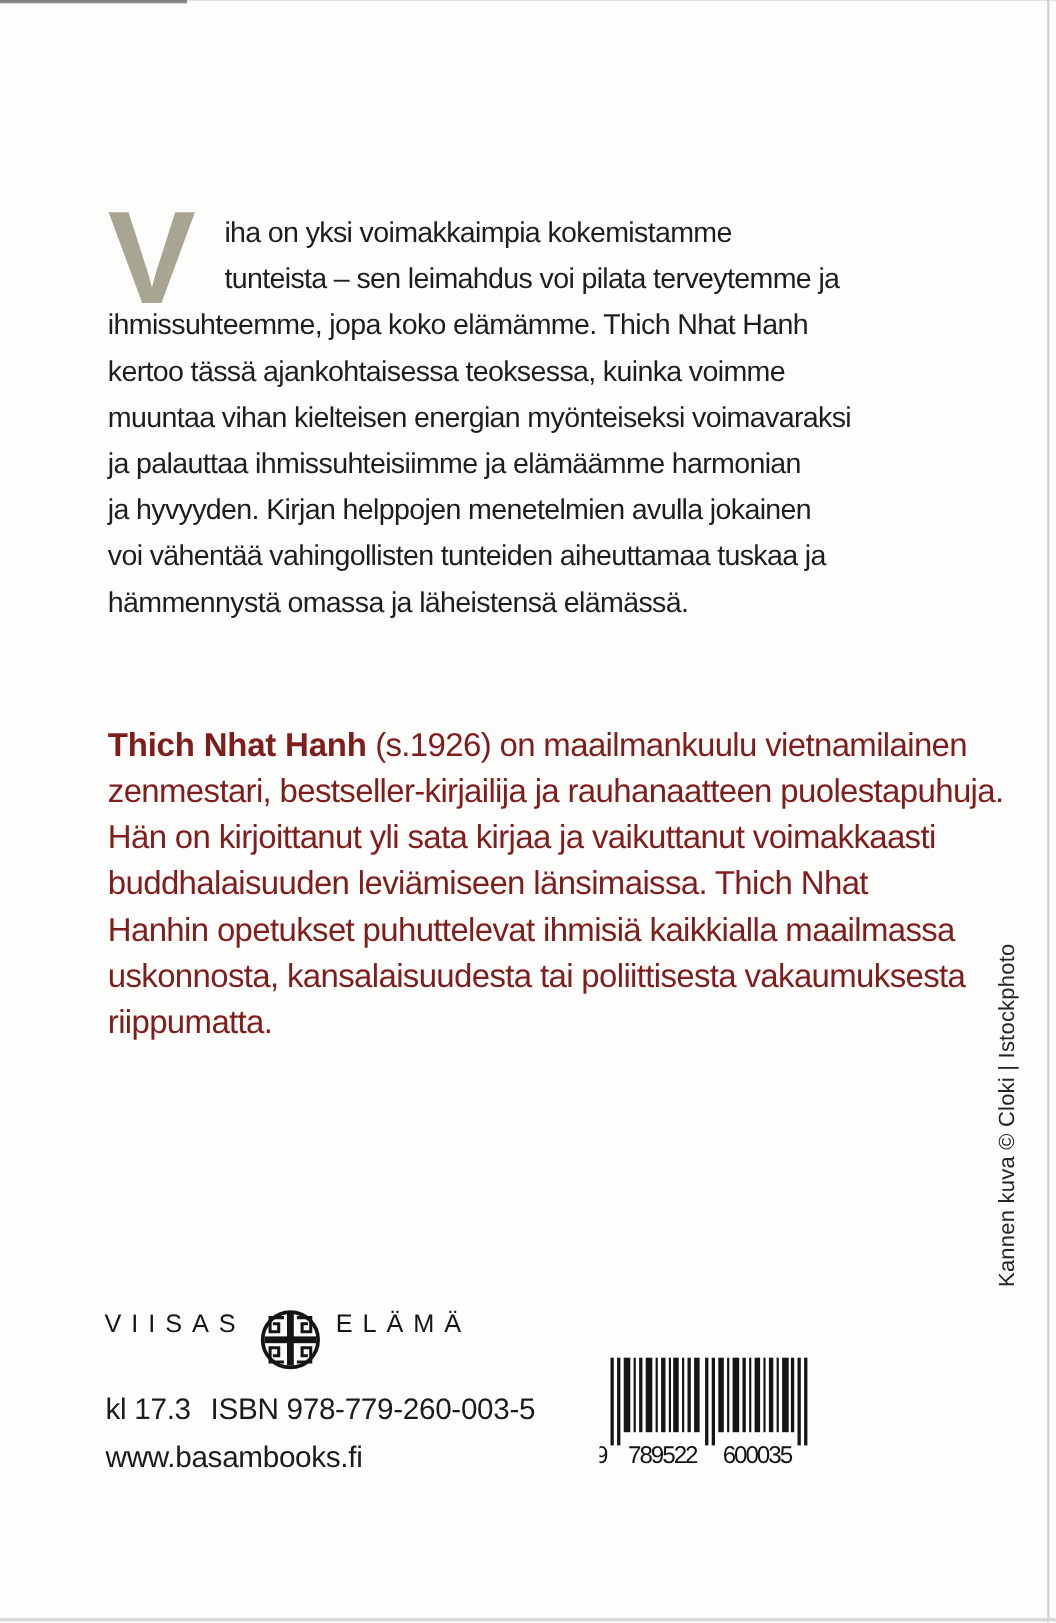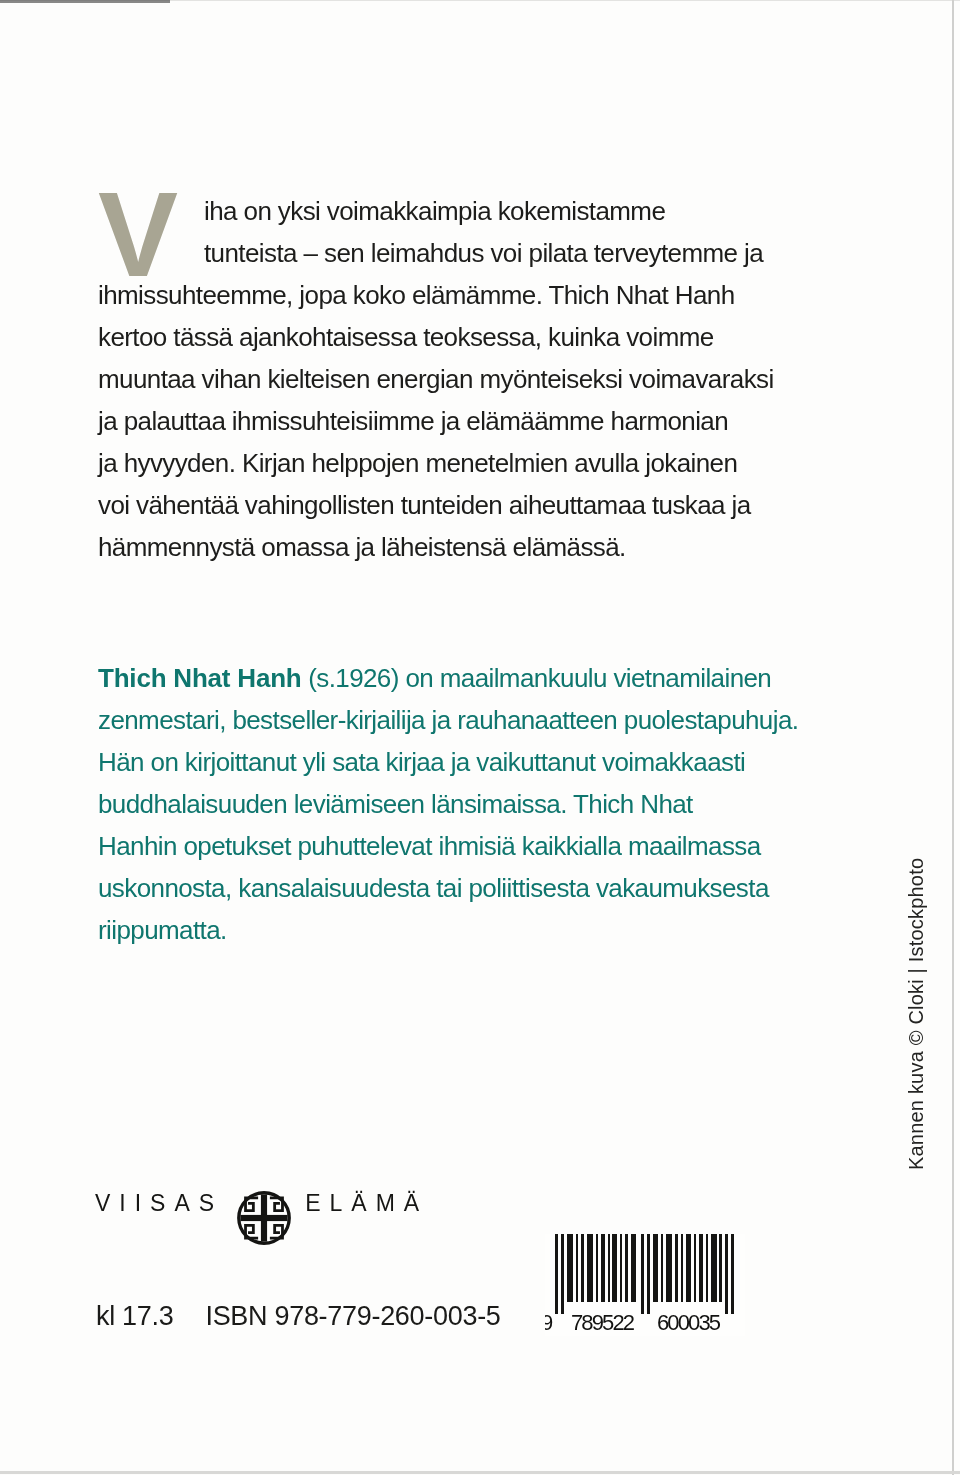--- a/index.html
+++ b/index.html
@@ -22,22 +22,22 @@
     font-size:26px;line-height:42px;letter-spacing:-0.6px;
     white-space:pre;color:#1d1d1b;
   }
   .dropcap{
     float:left;width:92px;height:84px;margin-right:14px;
     font-size:120px;line-height:88px;font-weight:600;
     color:#a8a593;text-align:left;
   }
   .author{
     position:absolute;left:98px;top:657px;
-    font-size:26px;line-height:42px;letter-spacing:-0.6px;
-    white-space:pre;color:#0f766e;
+    font-size:30px;line-height:42px;letter-spacing:-0.6px;
+    white-space:pre;color:#7f1d1d;
   }
   .author b{font-weight:700;letter-spacing:-0.2px;}
 
   
   .credit{
     position:absolute;left:905px;top:1170px;
     transform-origin:0 0;transform:rotate(-90deg);
     font-size:20px;letter-spacing:.2px;white-space:nowrap;
     color:#242422;
   }
@@ -47,21 +47,21 @@
     position:absolute;left:95px;top:1190px;
     display:flex;align-items:flex-start;gap:13px;
   }
   .brand-word{font-size:23px;letter-spacing:9px;font-weight:400;color:#161614;}
   .emblem{width:56px;height:56px;display:block;}
   .emblem svg{width:56px;height:56px;display:block;}
 
   
   .meta-row{
     position:absolute;left:96px;top:1266px;
-    font-size:27px;letter-spacing:-0.3px;display:flex;gap:32px;color:#1b1b19;margin-top:35px;
+    font-size:27px;letter-spacing:-0.3px;display:flex;gap:18px;color:#1b1b19;
   }
   .website{
     position:absolute;left:96px;top:1310px;
     font-size:27px;letter-spacing:-0.3px;color:#1b1b19;
   }
 
   
   .barcode{position:absolute;left:545px;top:1234px;background:#fefefd;}
   .barcode svg{display:block;}
   .bcd{
@@ -114,20 +114,21 @@
         </g>
       </svg>
     </span>
     <span class="brand-word">ELÄMÄ</span>
   </div>
 
   <div class="meta-row">
     <span>kl 17.3</span>
     <span>ISBN 978-779-260-003-5</span>
   </div>
+  <div class="website">www.basambooks.fi</div>
 
   <div class="barcode">
     <svg width="200" height="102" viewBox="0 0 200 102">
       <g fill="#151513">
 
         <rect x="10" y="0" width="3" height="80"></rect>
           <rect x="16" y="0" width="3" height="80"></rect>
         <rect x="96" y="0" width="3" height="80"></rect>
           <rect x="102" y="0" width="3" height="80"></rect>
         <rect x="180" y="0" width="3" height="80"></rect>

